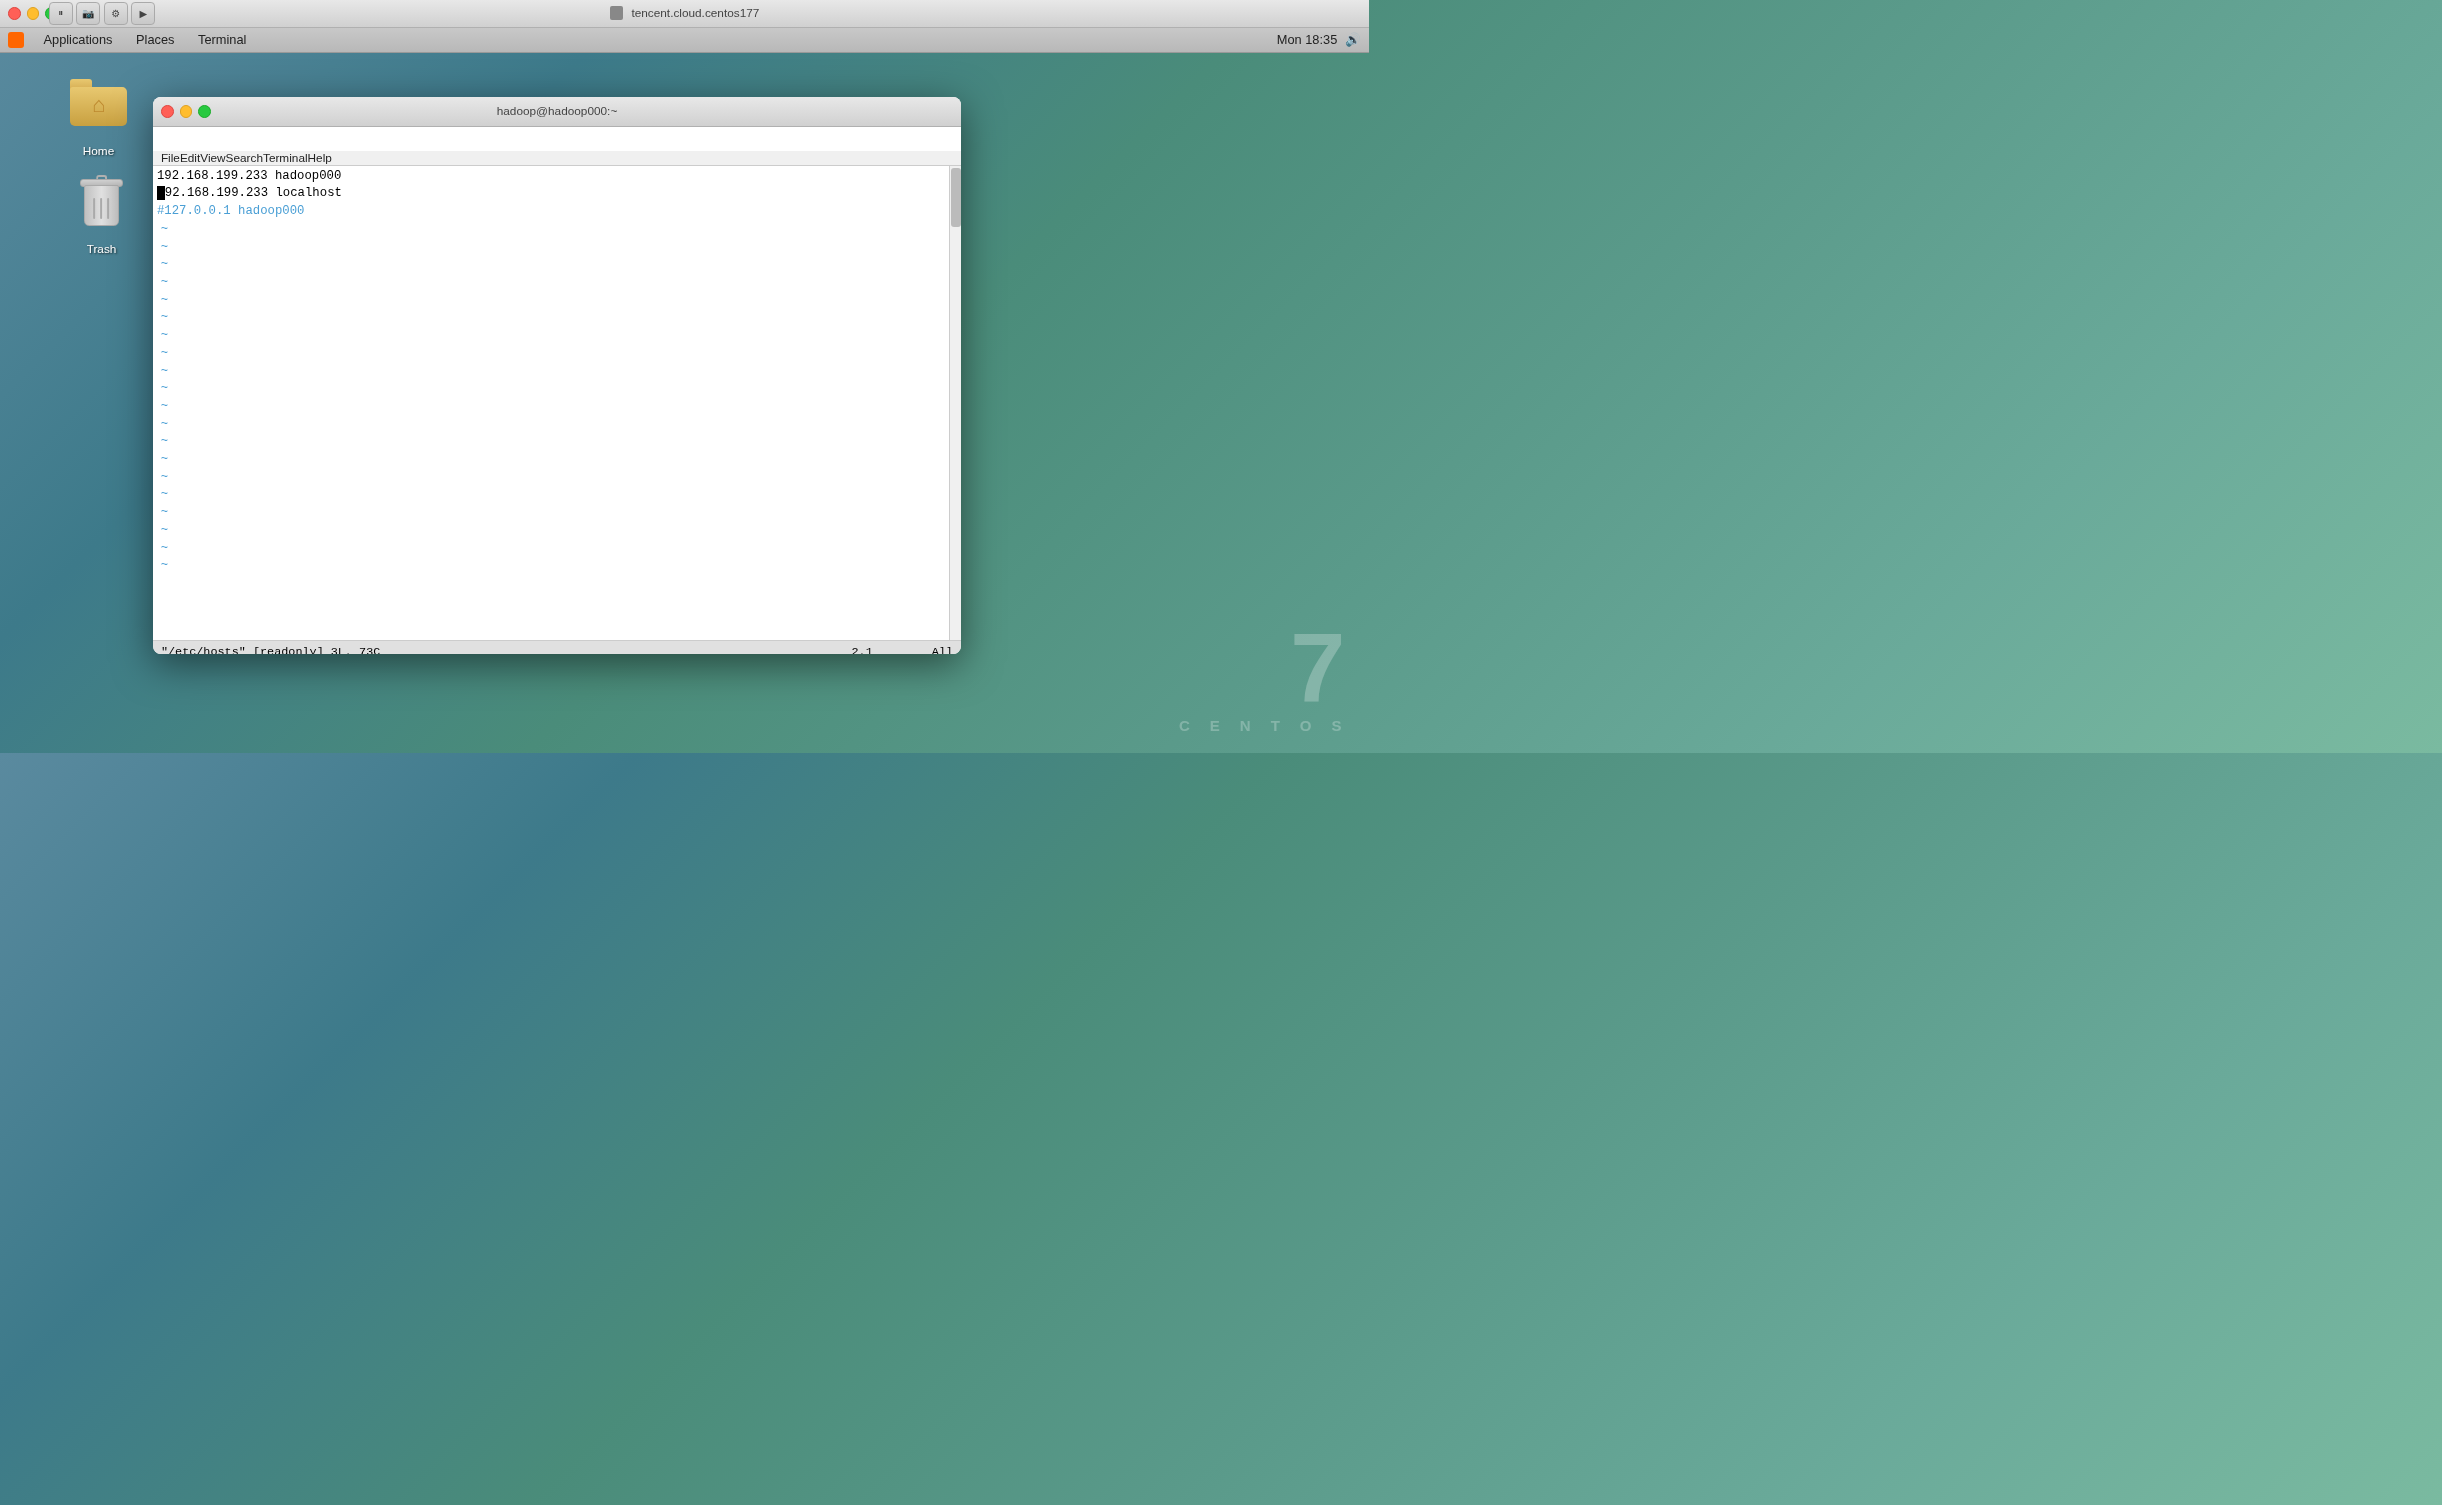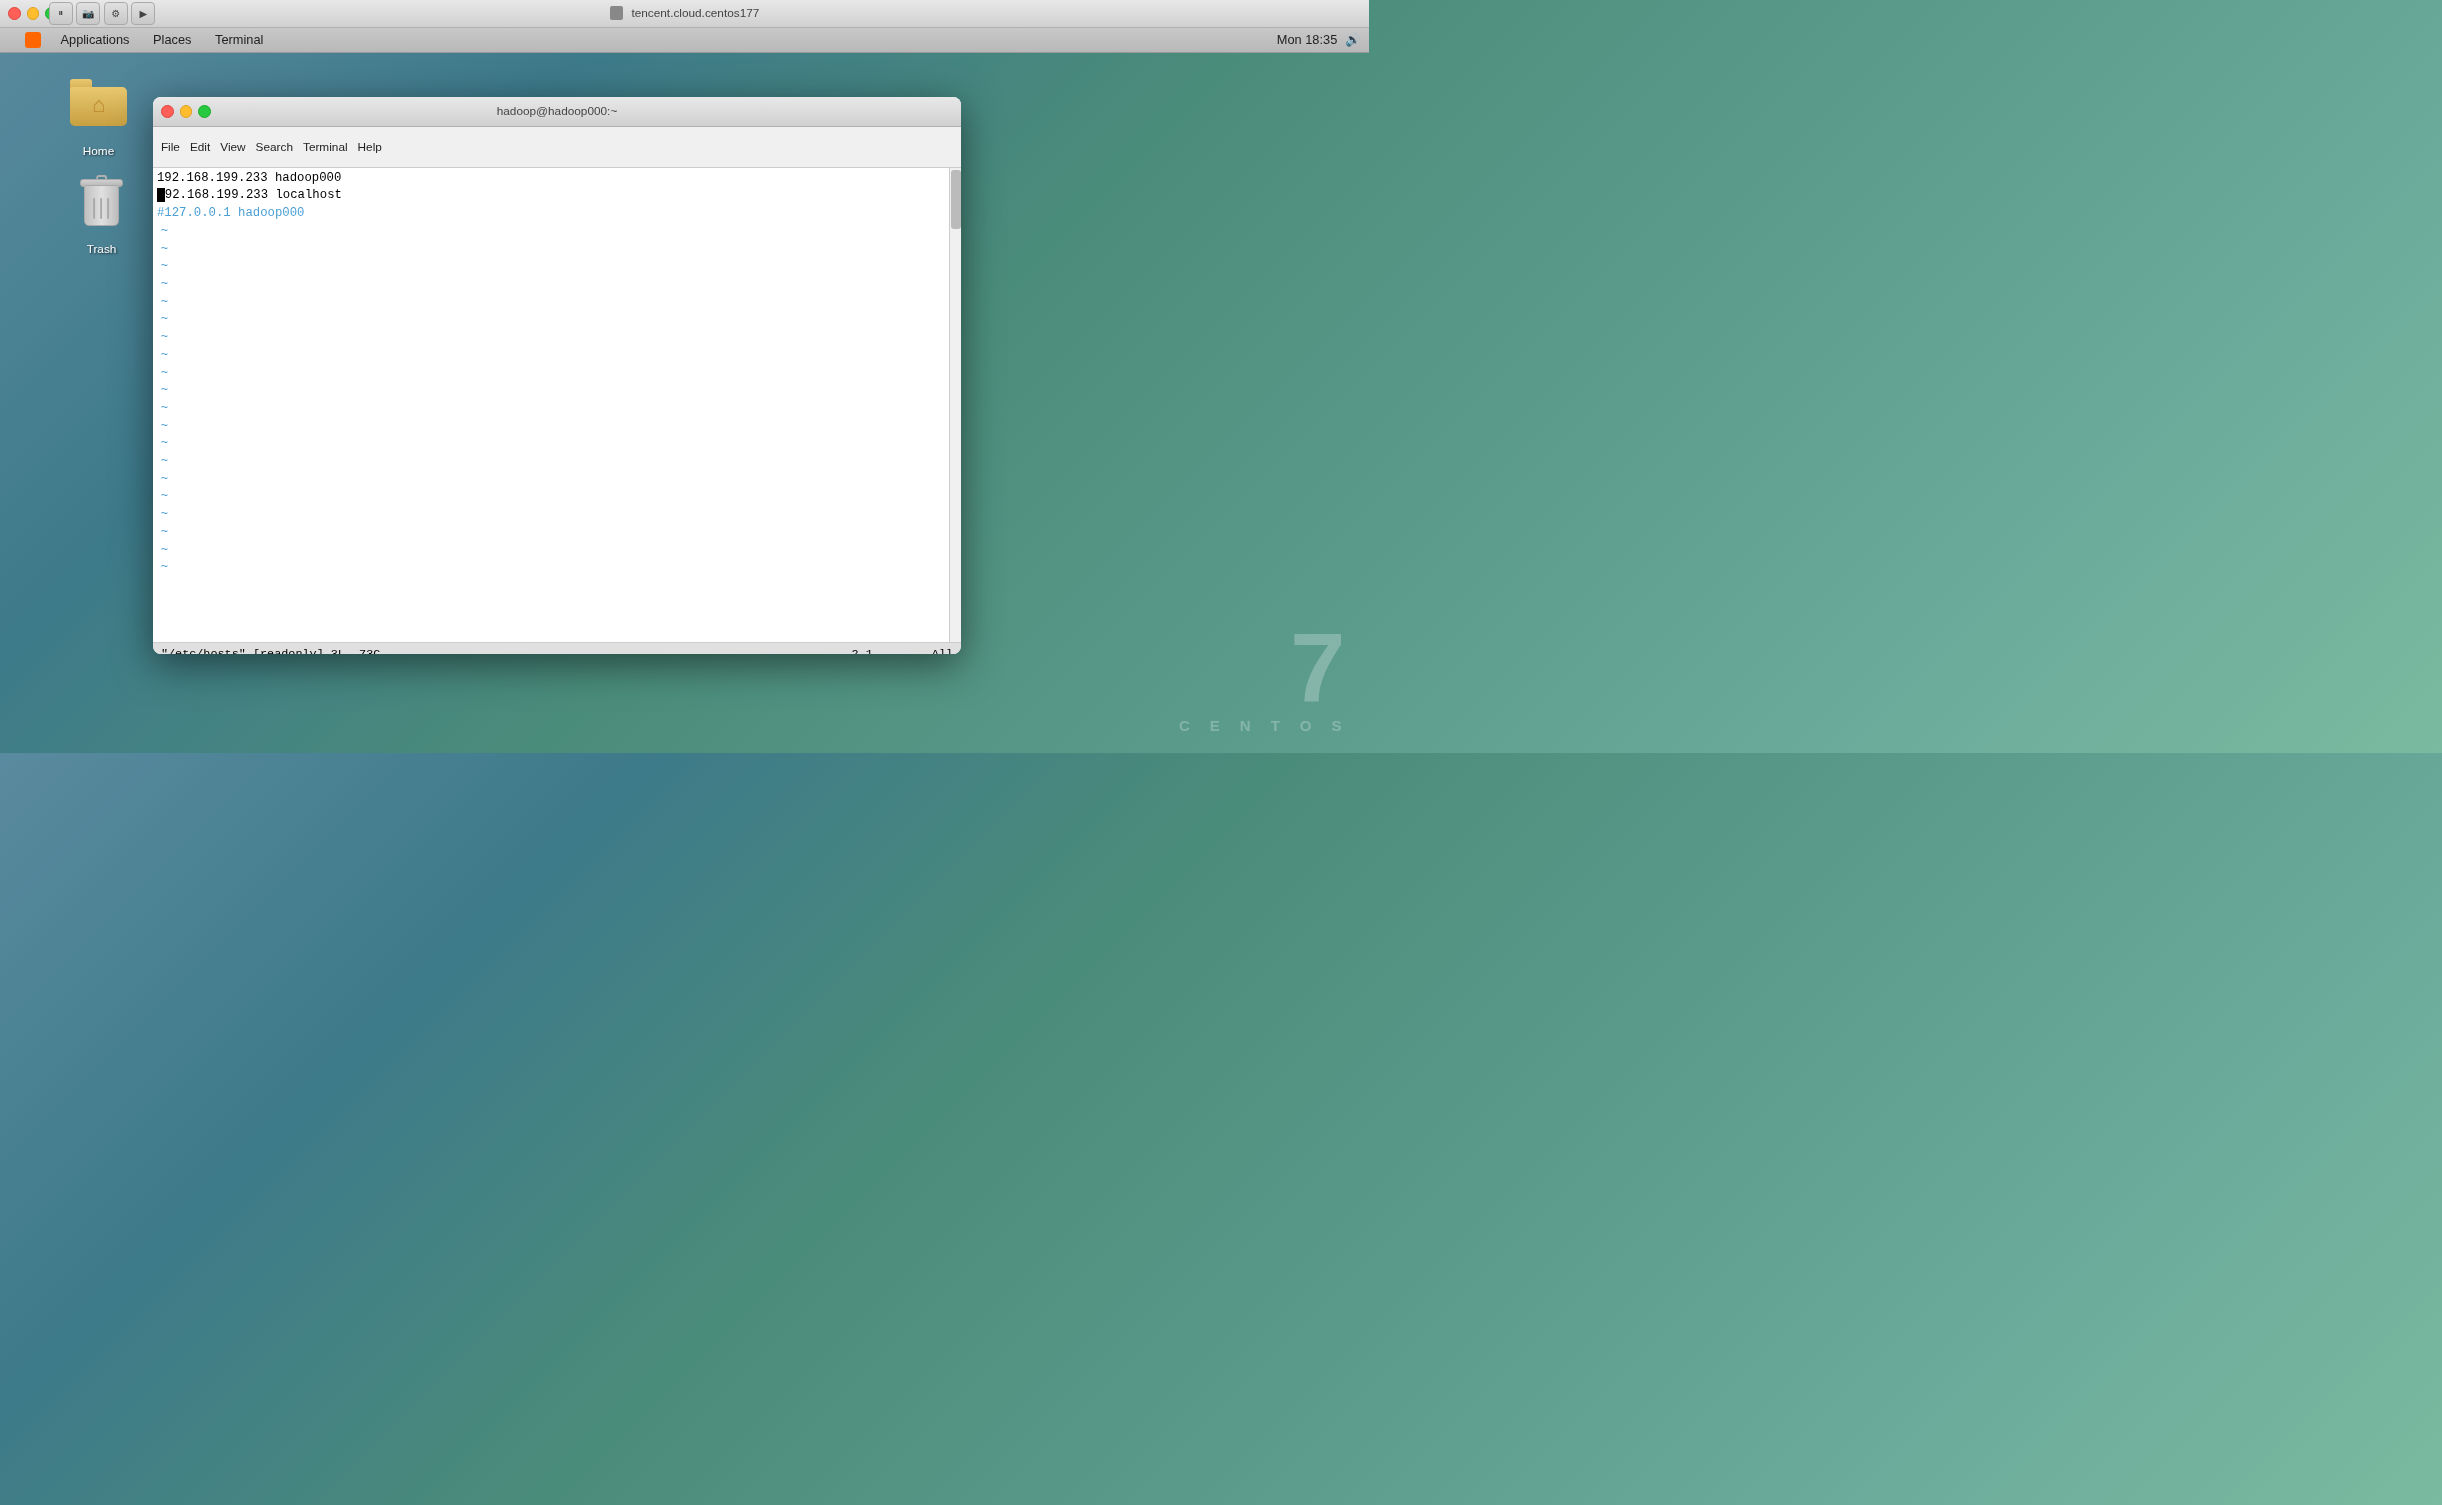--- a/index.html
+++ b/index.html
@@ -64,21 +64,21 @@
       background: #888;
       border-radius: 2px;
     }
 
     
     .menu-bar {
       height: 25.6px;
       background: linear-gradient(to bottom, #c8c8c8, #b8b8b8);
       display: flex;
       align-items: center;
-      padding: 0 25px;
+      padding: 0 8px;
       border-bottom: 1px solid #999;
       position: relative;
     }
 
     .menu-bar-left {
       display: flex;
       align-items: center;
       gap: 15.8px;
     }
 
@@ -278,27 +278,28 @@
       display: flex;
       gap: 5.9px;
     }
 
     .term-title {
       font-size: 11.8px;
       color: #444;
     }
 
     .terminal-menubar {
-      height: 41px;
+      height: 15px;
       background: #f0f0f0;
       display: flex;
       align-items: center;
       padding: 0 7.9px;
-      gap: 10px;
+      gap: 0;
       border-bottom: 1px solid #ccc;
+      margin-top: 24px;
     }
 
     .terminal-menu-item {
       font-size: 11.8px;
       color: #222;
       cursor: pointer;
     }
 
     .terminal-content {
       background: white;

